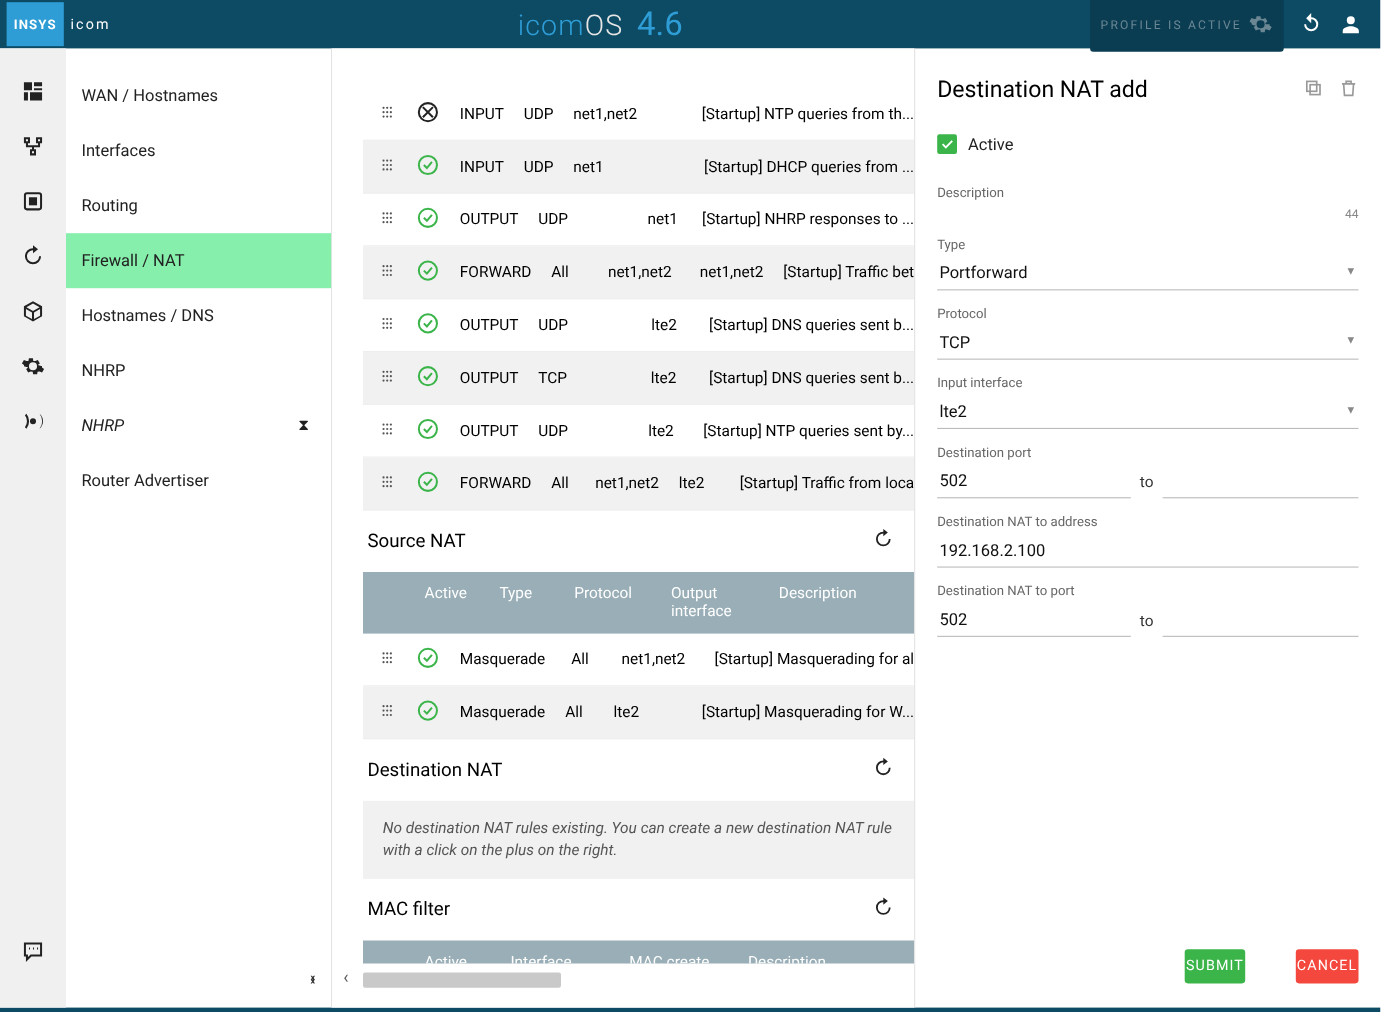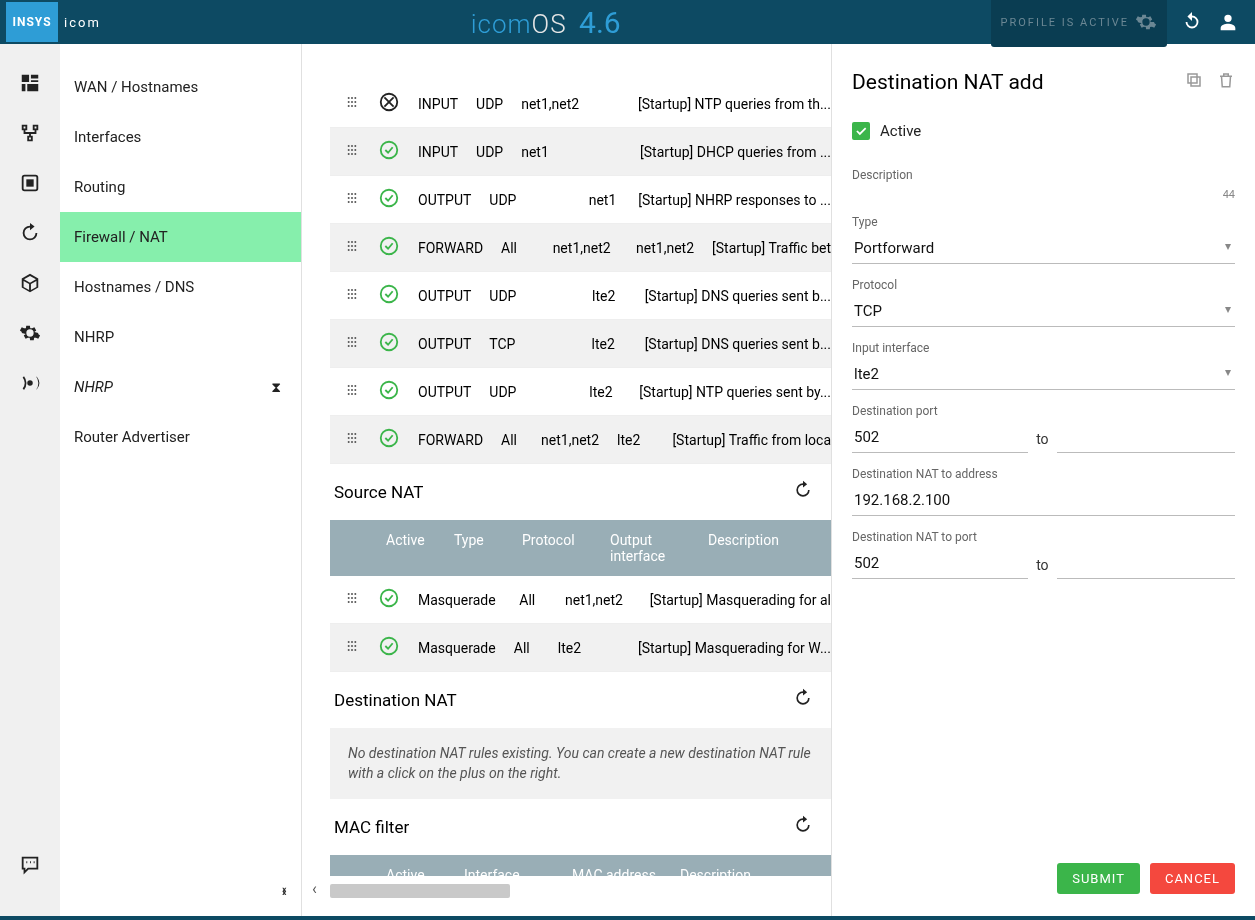--- a/index.html
+++ b/index.html
@@ -76,21 +76,21 @@
   .counter { text-align:right; font-size:11px; color:#888; margin-top:2px;}
   .sel-wrap { position:relative;}
   .sel-wrap::after { content:"▾"; position:absolute; right:4px; top:6px; color:#888; font-size:12px;}
 
   .port-row { display:flex; align-items:flex-end; gap:8px;}
   .port-row .p1 { width:46%; }
   .port-row .to { font-size:14px; color:#333; padding-bottom:6px;}
   .port-row .p2 { flex:1; }
 
   .rpanel-foot { margin-top:auto; padding:16px 20px 22px; display:flex; justify-content:flex-end; gap:10px;}
-  .btn { padding:8px 15px; border:none; border-radius:3px; font-size:13px; letter-spacing:1px; color:#fff; cursor:pointer;}
+  .btn { padding:8px 1px; border:none; border-radius:3px; font-size:13px; letter-spacing:1px; color:#fff; cursor:pointer;margin-left:36px;}
   .btn.submit { background:#3bb54a;}
   .btn.cancel { background:#f4483e;}
 
   
   svg.ok circle{fill:none;stroke:#3bb54a;stroke-width:2;}
   svg.ok path{stroke:#3bb54a;stroke-width:2;fill:none;}
   svg.no circle{fill:none;stroke:#222;stroke-width:2;}
   svg.no line{stroke:#222;stroke-width:2;}
 </style>
 </head>
@@ -447,21 +447,21 @@
 
       <div class="section-header">
         <span>MAC filter</span>
         <span class="reload"><svg viewBox="0 0 24 24">
               <path d="M12 4a8 8 0 1 0 8 8h-2a6 6 0 1 1-6-6v3l5-4-5-4z"></path>
             </svg></span>
       </div>
       <div class="tbl-head">
         <span class="th" style="width:60px">Active</span>
         <span class="th" style="width:90px">Interface</span>
-        <span class="th" style="width:90px">MAC address</span>
+        <span class="th" style="width:90px">MAC create</span>
         <span class="th">Description</span>
       </div>
       <div class="rule-row" style="opacity:.6">
         <span class="drag"><svg viewBox="0 0 24 24">
               <circle cx="7" cy="6" r="1.5"></circle>
               <circle cx="12" cy="6" r="1.5"></circle>
               <circle cx="17" cy="6" r="1.5"></circle>
               <circle cx="7" cy="12" r="1.5"></circle>
               <circle cx="12" cy="12" r="1.5"></circle>
               <circle cx="17" cy="12" r="1.5"></circle>

